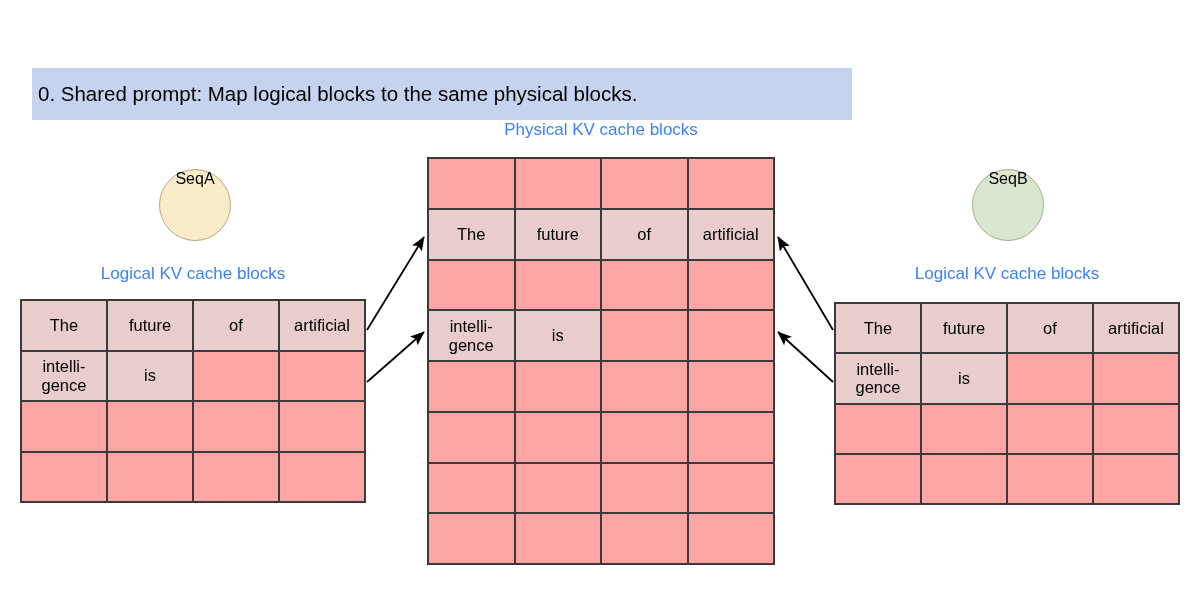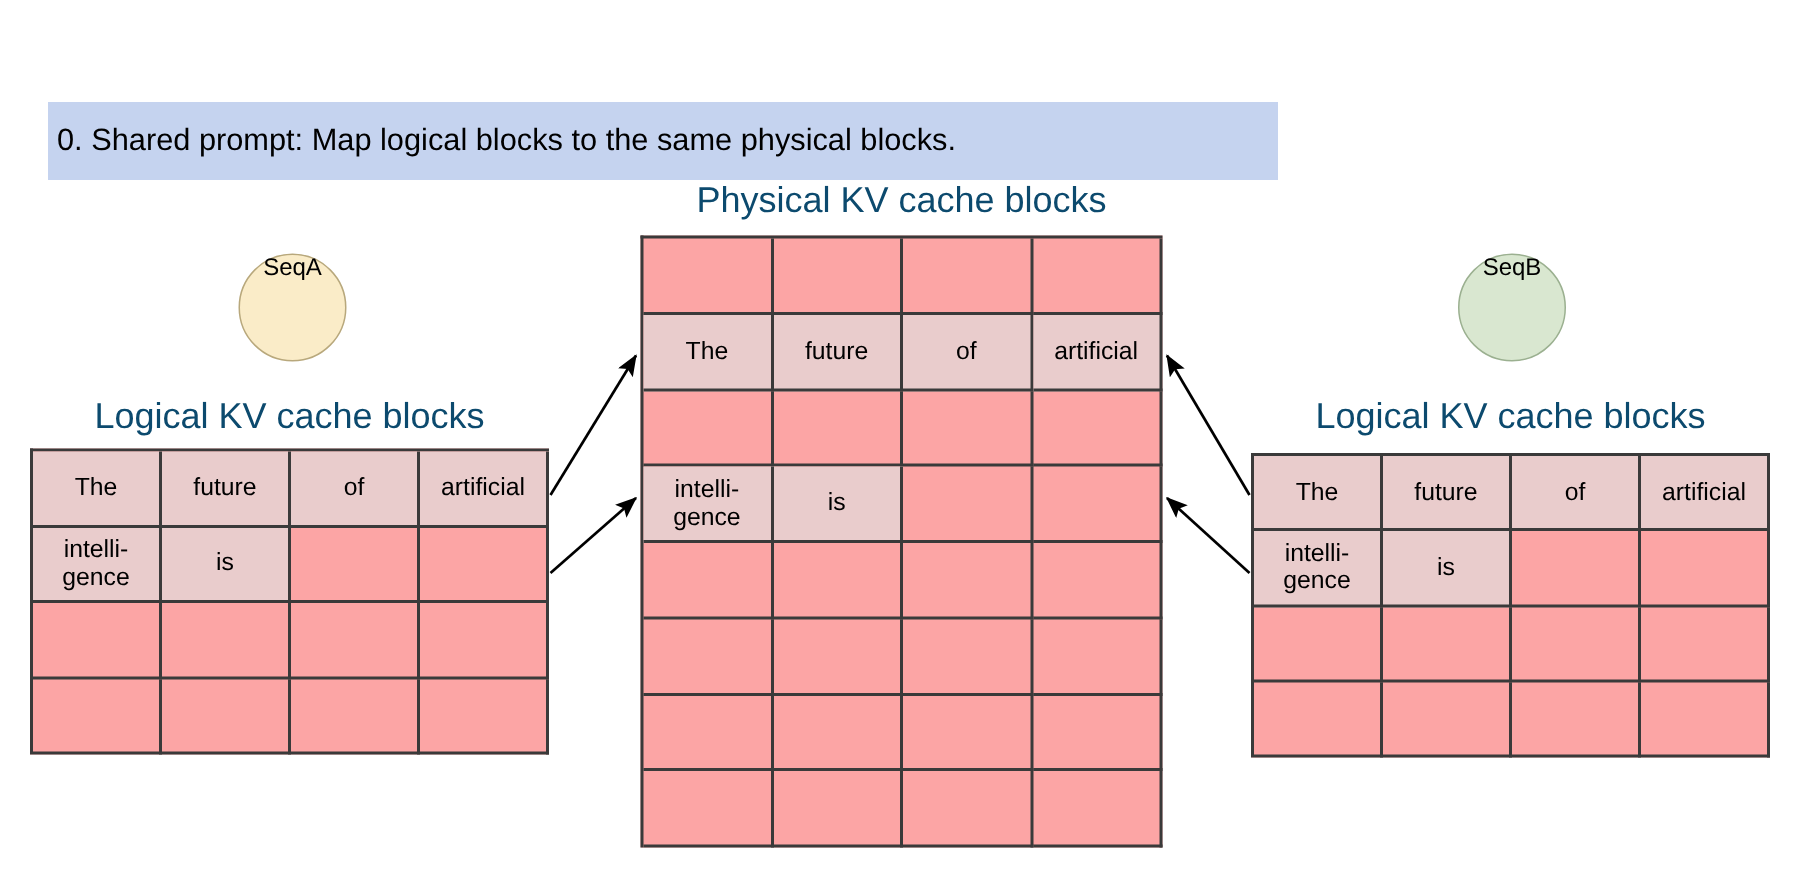--- a/index.html
+++ b/index.html
@@ -33,24 +33,24 @@
   #banner-text {
     font-size: 20.5px;
     line-height: 1.1;
     white-space: nowrap;
     color: #000;
   }
 
   
   .caption {
     position: absolute;
-    font-size: 24px;
+    font-size: 17px;
     text-align: center;
     white-space: nowrap;
-    color: #0c4a6e;
+    color: #3b82f6;
   }
   #physical-caption { left: 427px; top: 120px; width: 348px; }
   #left-caption     { left: 20px;  top: 264px; width: 346px; }
   #right-caption    { left: 834px; top: 264px; width: 346px; }
 
   
   .seq-badge {
     position: absolute;
     width: 72px;
     height: 72px;

